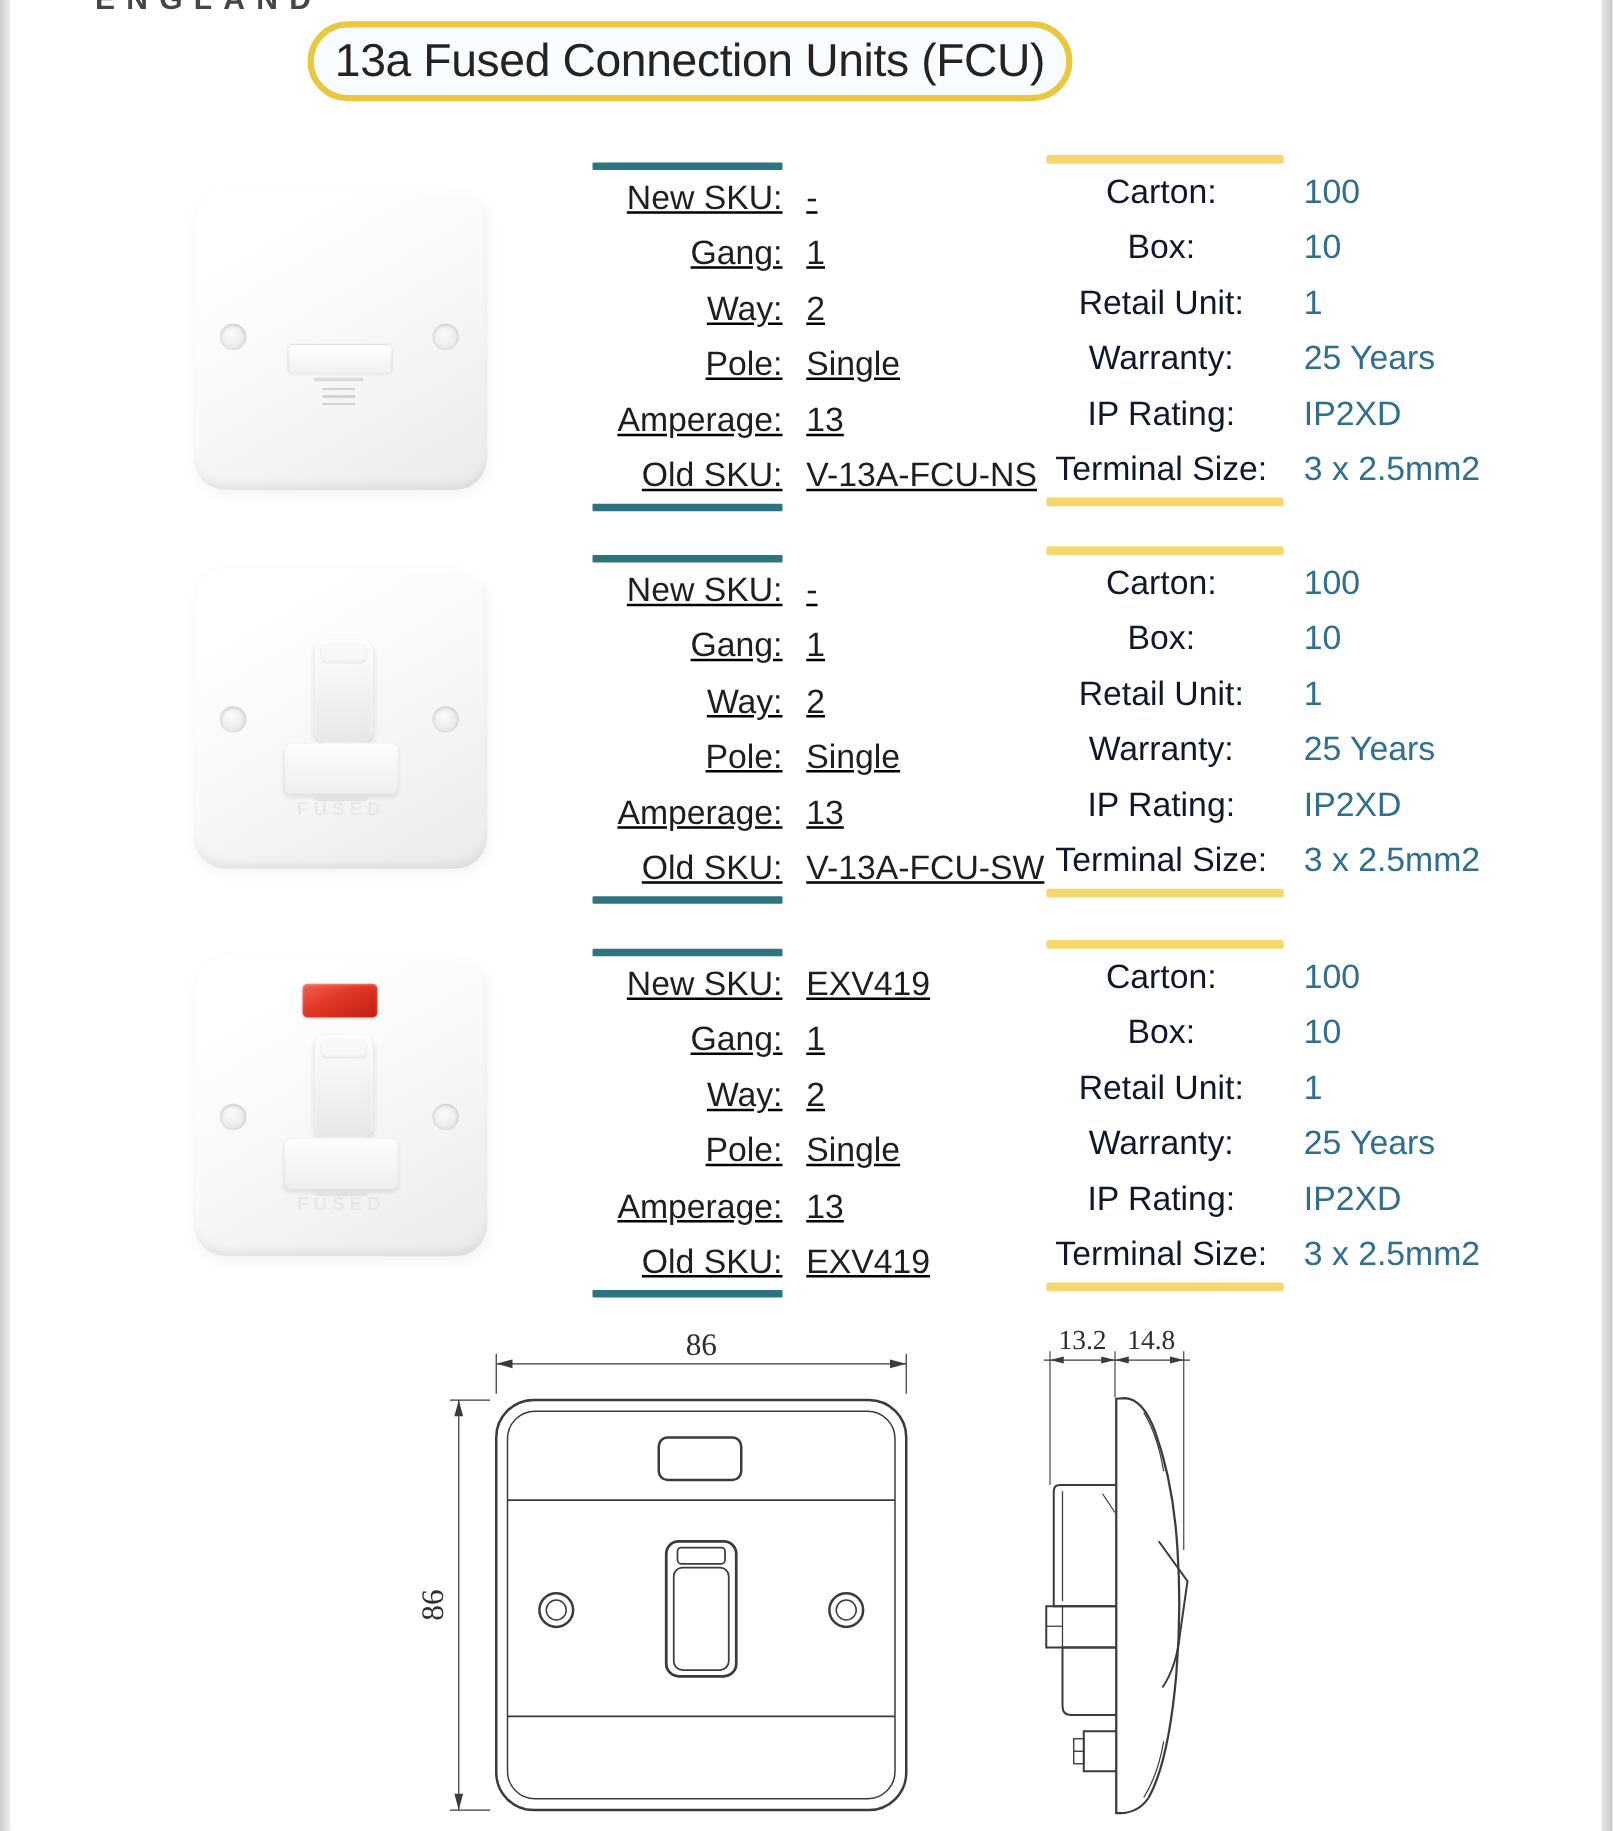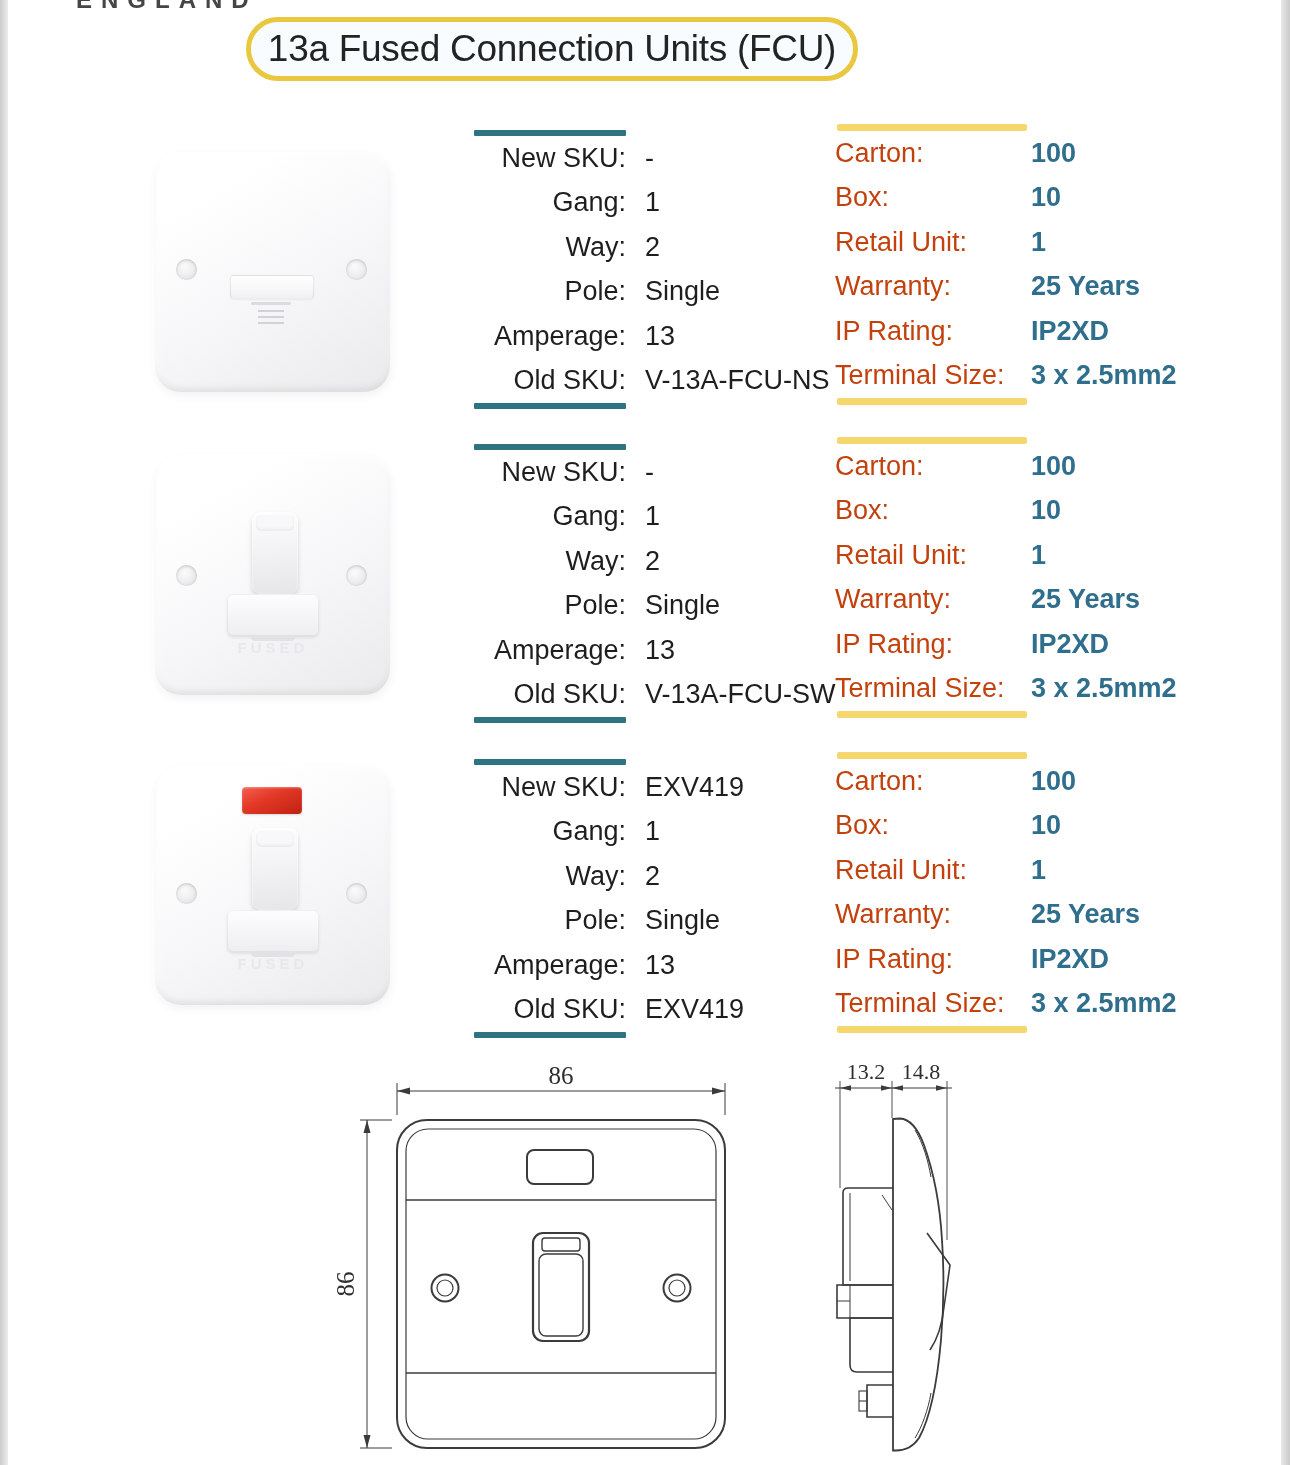--- a/index.html
+++ b/index.html
@@ -15,31 +15,31 @@
 
   
   .brand{position:absolute;left:76px;top:-14px;font-size:24px;letter-spacing:9px;
     color:#454545;font-weight:600;white-space:nowrap;}
   .title-oval{position:absolute;left:246px;top:17px;width:612px;height:64px;
     border:5px solid #e9c73f;border-radius:44px;background:#f9fcfe;
     display:flex;align-items:center;justify-content:center;box-sizing:border-box;}
   .title-oval span{font-size:37px;color:#232323;letter-spacing:-0.3px;white-space:nowrap;}
 
   
-  .spec-table{position:absolute;left:470px;width:390px;}
+  .spec-table{position:absolute;left:470px;width:390px;text-decoration:underline;}
   .spec-table .bar{width:152px;height:6px;margin-left:4px;background:#2e7480;border-radius:1px;}
   .row{height:44.5px;display:flex;align-items:center;font-size:27px;line-height:1;}
   .spec-table .lbl{width:156px;text-align:right;color:#1e1e1e;flex:none;}
   .spec-table .val{margin-left:19px;color:#1e1e1e;white-space:nowrap;}
 
   
   .log-table{position:absolute;left:835px;width:430px;}
   .log-table .bar{width:190px;height:7px;margin-left:2px;background:#f6d76e;border-radius:2px;}
-  .log-table .lbl{width:188px;text-align:left;color:#c2410c;flex:none;}
-  .log-table .val{margin-left:8px;color:#2f6e8c;white-space:nowrap;font-weight:bold;}
+  .log-table .lbl{width:188px;text-align:center;color:#0f172a;flex:none;}
+  .log-table .val{margin-left:20px;color:#2f6e8c;white-space:nowrap;}
 
   
   .photo{position:absolute;left:150px;width:250px;height:255px;}
   .plate{position:absolute;left:5px;top:0;width:235px;height:240px;border-radius:26px;
     background:linear-gradient(150deg,#ffffff 18%,#f6f6f8 58%,#eaeaec 100%);
     box-shadow:inset 0 -6px 10px -5px rgba(0,0,0,.13),
                inset 2px 2px 6px rgba(255,255,255,.85),
                1px 4px 10px rgba(0,0,0,.05);}
   .screw{position:absolute;width:21px;height:21px;border-radius:50%;
     background:radial-gradient(circle at 42% 38%,#fbfbfb 0%,#ececee 55%,#d6d6d9 100%);

